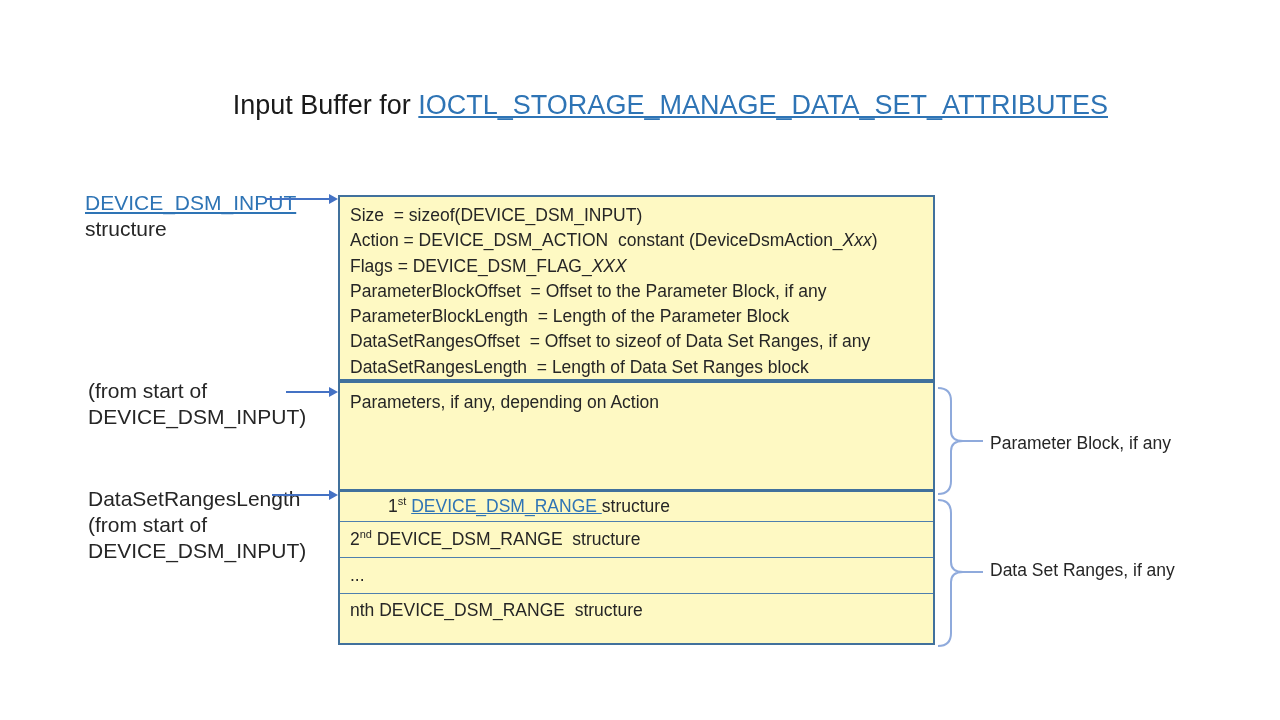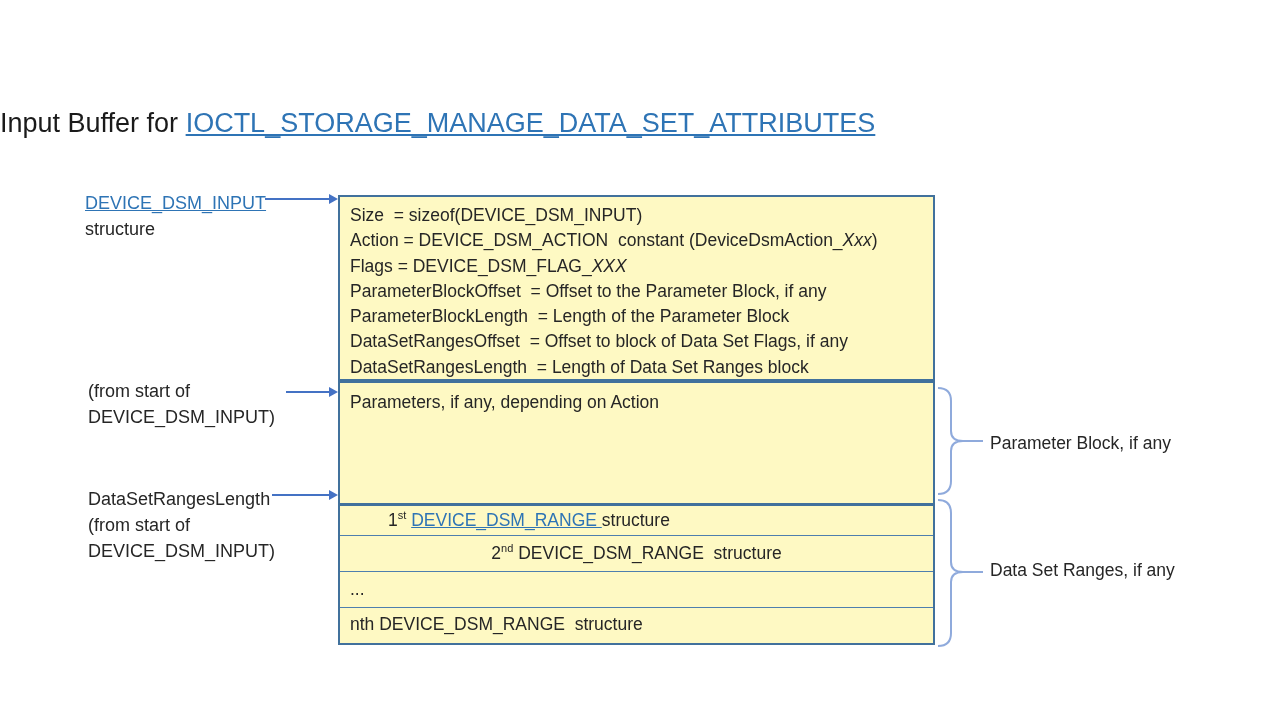--- a/index.html
+++ b/index.html
@@ -4,26 +4,26 @@
 <style>
   html,body{margin:0;padding:0;}
   body{
     width:1280px;height:720px;position:relative;background:#ffffff;
     font-family:"Liberation Sans","DejaVu Sans",sans-serif;
     color:#262626;overflow:hidden;
   }
   .t{white-space:pre-wrap;}
   
   #title{
-    position:absolute;top:108px;left:0;width:1108px;text-align:left;
+    position:absolute;top:90px;left:0;width:1108px;text-align:right;
     font-size:27px;color:#1a1a1a;
   }
   #title .link{color:#2E74B5;text-decoration:underline;}
   
-  .left-label{position:absolute;font-size:18px;line-height:26px;}
+  .left-label{position:absolute;font-size:21px;line-height:26px;}
   #lbl-input{left:85px;top:190px;}
   #lbl-input .link{color:#2E74B5;text-decoration:underline;}
   #lbl-paramoffset{left:88px;top:378px;}
   #lbl-dsroffset{left:88px;top:486px;}
   
   .arrow{position:absolute;height:0;border-top:2px solid #4472C4;}
   .arrow .head{
     position:absolute;right:-9px;top:-6px;width:0;height:0;
     border-left:9px solid #4472C4;border-top:5px solid transparent;border-bottom:5px solid transparent;
   }
@@ -34,29 +34,29 @@
   #main-box{
     position:absolute;left:338px;top:195px;width:597px;height:450px;
     box-sizing:border-box;border:2px solid #41719C;background:#fef9c3;
     font-size:17.5px;
   }
   #sec-header{
     box-sizing:border-box;height:186px;border-bottom:4px solid #41719C;
     padding:6px 10px 0 10px;line-height:25.3px;
   }
   #sec-params{
-    box-sizing:border-box;height:123px;border-bottom:3px solid #41719C;
+    box-sizing:border-box;height:109px;border-bottom:3px solid #41719C;
     padding:9px 10px 0 10px;
   }
   .range-row{
     box-sizing:border-box;display:flex;align-items:center;padding:0 10px;
   }
   .range-row + .range-row{border-top:1px solid #4E7FAE;}
   #row-0{height:29px;padding-left:48px;}
-  #row-1{height:36px;justify-content:center;}
+  #row-1{height:36px;}
   #row-2{height:36px;}
   #row-3{height:34px;}
   .sup{vertical-align:super;font-size:11px;line-height:0;}
   .range-link{color:#2E74B5;text-decoration:underline;}
   .ital{font-style:italic;}
   
   .brace{position:absolute;}
   #brace-param{left:935px;top:385px;}
   #brace-dsr{left:935px;top:497px;}
   
@@ -97,21 +97,21 @@
     <span class="head"></span>
   </div>
 
 <div id="main-box">
   <div id="sec-header">
     <div><span class="t">Size  = sizeof(DEVICE_DSM_INPUT)</span><span class="ital t"></span><span class="t"></span></div>
     <div><span class="t">Action = DEVICE_DSM_ACTION  constant (DeviceDsmAction_</span><span class="ital t">Xxx</span><span class="t">)</span></div>
     <div><span class="t">Flags = DEVICE_DSM_FLAG_</span><span class="ital t">XXX</span><span class="t"></span></div>
     <div><span class="t">ParameterBlockOffset  = Offset to the Parameter Block, if any</span><span class="ital t"></span><span class="t"></span></div>
     <div><span class="t">ParameterBlockLength  = Length of the Parameter Block</span><span class="ital t"></span><span class="t"></span></div>
-    <div><span class="t">DataSetRangesOffset  = Offset to block of Data Set Flags, if any</span><span class="ital t"></span><span class="t"></span></div>
+    <div><span class="t">DataSetRangesOffset  = Offset to sizeof of Data Set Ranges, if any</span><span class="ital t"></span><span class="t"></span></div>
     <div><span class="t">DataSetRangesLength  = Length of Data Set Ranges block</span><span class="ital t"></span><span class="t"></span></div>
   </div>
 
   <div id="sec-params">
     <span class="t">Parameters, if any, depending on Action</span>
   </div>
 
   <div class="range-row" id="row-0">
     <span class="t"><span class="t">1</span><span class="sup t">st</span><span class="t"> </span><span class="range-link t">DEVICE_DSM_RANGE </span><span class="t">structure</span></span>
   </div>

